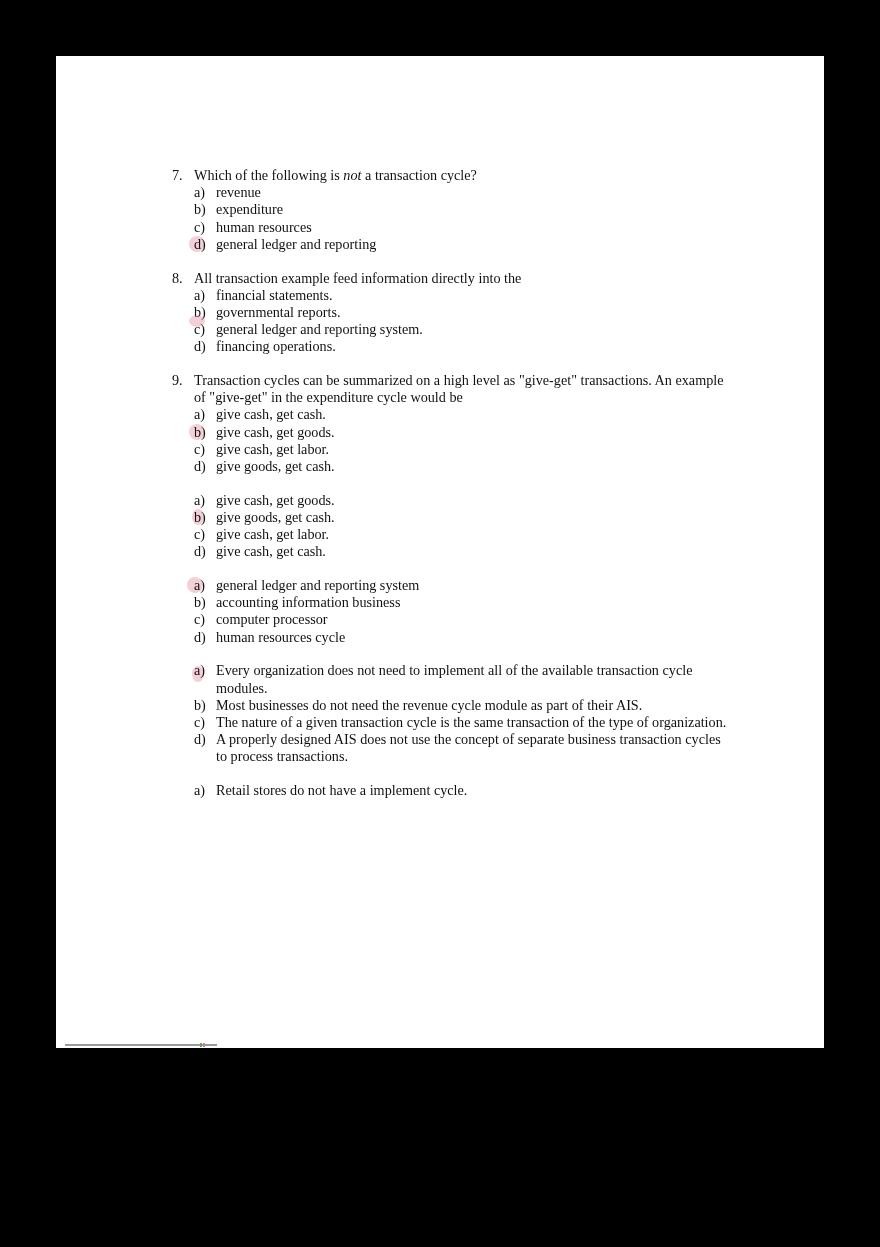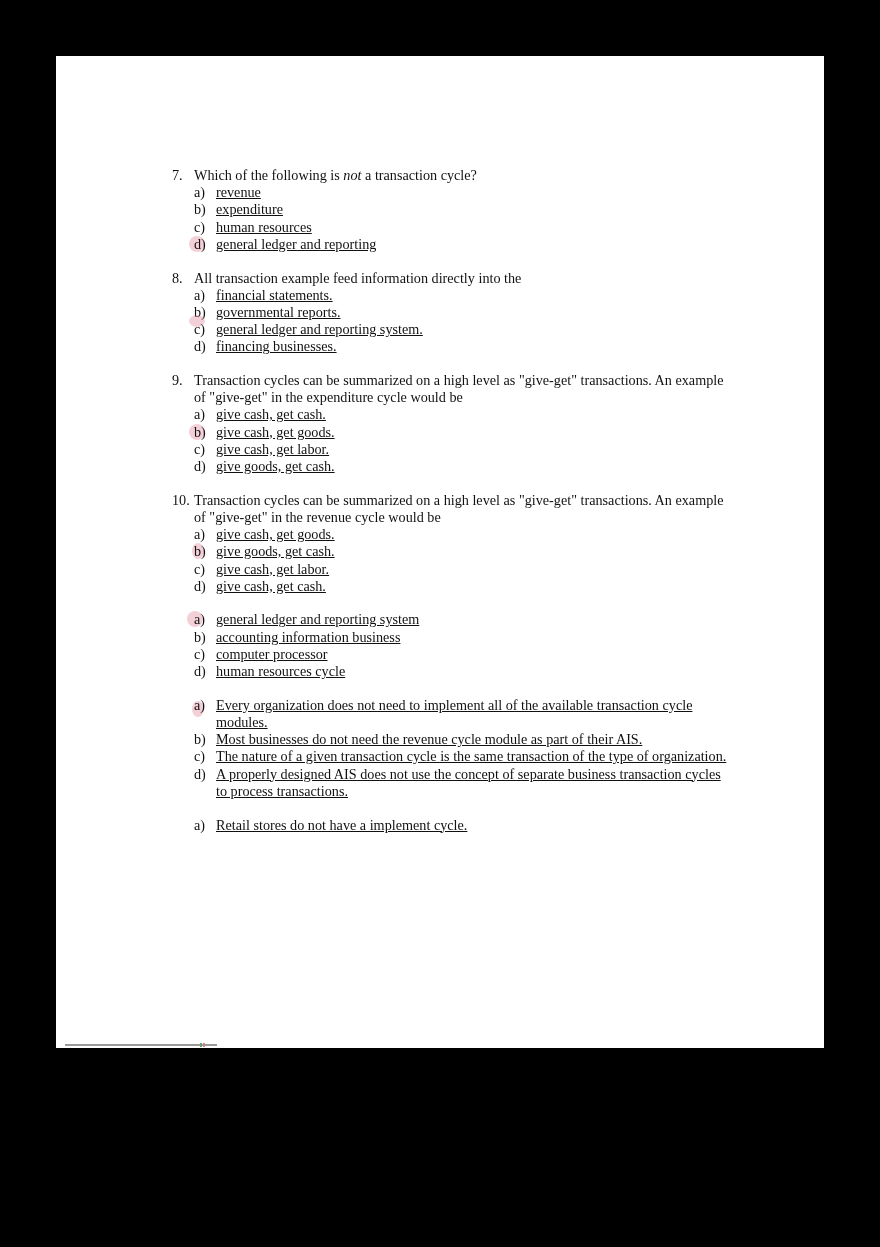--- a/index.html
+++ b/index.html
@@ -6,21 +6,21 @@
     body { width:880px; height:1247px; background:#000; position:relative; overflow:hidden; }
     .page { position:absolute; left:56px; top:56px; width:768px; height:992px; background:#fff; }
     .content { position:absolute; left:116px; top:111px; width:560px; font-family:"Liberation Serif", "DejaVu Serif", serif; font-size:14.2px; color:#111; line-height:17.2px; }
     .q { margin-bottom:16.5px; }
     .q-row { display:flex; }
     .q-num { width:22px; flex:none; }
     .q-text { flex:1; }
     .opts { margin-left:22px; }
     .opt { display:flex; position:relative; }
     .opt-letter { width:22px; flex:none; position:relative; }
-    .opt-text { flex:1;text-decoration:underline; }
+    .opt-text { flex:1; }
     .mark { position:absolute; left:-5px; top:0px; width:16px; height:16px; border-radius:50%; background:rgba(220,120,140,0.35); }
     .scroll { position:absolute; left:65px; top:1044px; width:152px; height:2px; background:#9a9a9a; }
     .scroll-tick { position:absolute; top:-1px; width:2px; height:4px; }
   </style>
 </head>
 <body>
 
 <div class="page">
   <div class="content">
 
@@ -64,21 +64,21 @@
             <span class="opt-letter">b)</span>
             <span class="opt-text">governmental reports.</span>
           </div>
         <div class="opt">
             <span class="mark" style="top:-6px;height:12px;"></span>
             <span class="opt-letter">c)</span>
             <span class="opt-text">general ledger and reporting system.</span>
           </div>
         <div class="opt">
             <span class="opt-letter">d)</span>
-            <span class="opt-text">financing businesses.</span>
+            <span class="opt-text">financing operations.</span>
           </div>
       </div>
     </div>
 
     <div class="q">
       <div class="q-row">
         <span class="q-num">9.</span>
         <span class="q-text">Transaction cycles can be summarized on a high level as "give-get" transactions.  An example of  "give-get" in the expenditure cycle would be</span>
       </div>
       <div class="opts">
@@ -96,24 +96,20 @@
             <span class="opt-text">give cash, get labor.</span>
           </div>
         <div class="opt">
             <span class="opt-letter">d)</span>
             <span class="opt-text">give goods, get cash.</span>
           </div>
       </div>
     </div>
 
     <div class="q">
-      <div class="q-row">
-        <span class="q-num">10.</span>
-        <span class="q-text">Transaction cycles can be summarized on a high level as "give-get" transactions.  An example of  "give-get" in the revenue cycle would be</span>
-      </div>
       <div class="opts">
         <div class="opt">
             <span class="opt-letter">a)</span>
             <span class="opt-text">give cash, get goods.</span>
           </div>
         <div class="opt">
             <span class="mark" style="left:-2px;width:12px;"></span>
             <span class="opt-letter">b)</span>
             <span class="opt-text">give goods, get cash.</span>
           </div>

